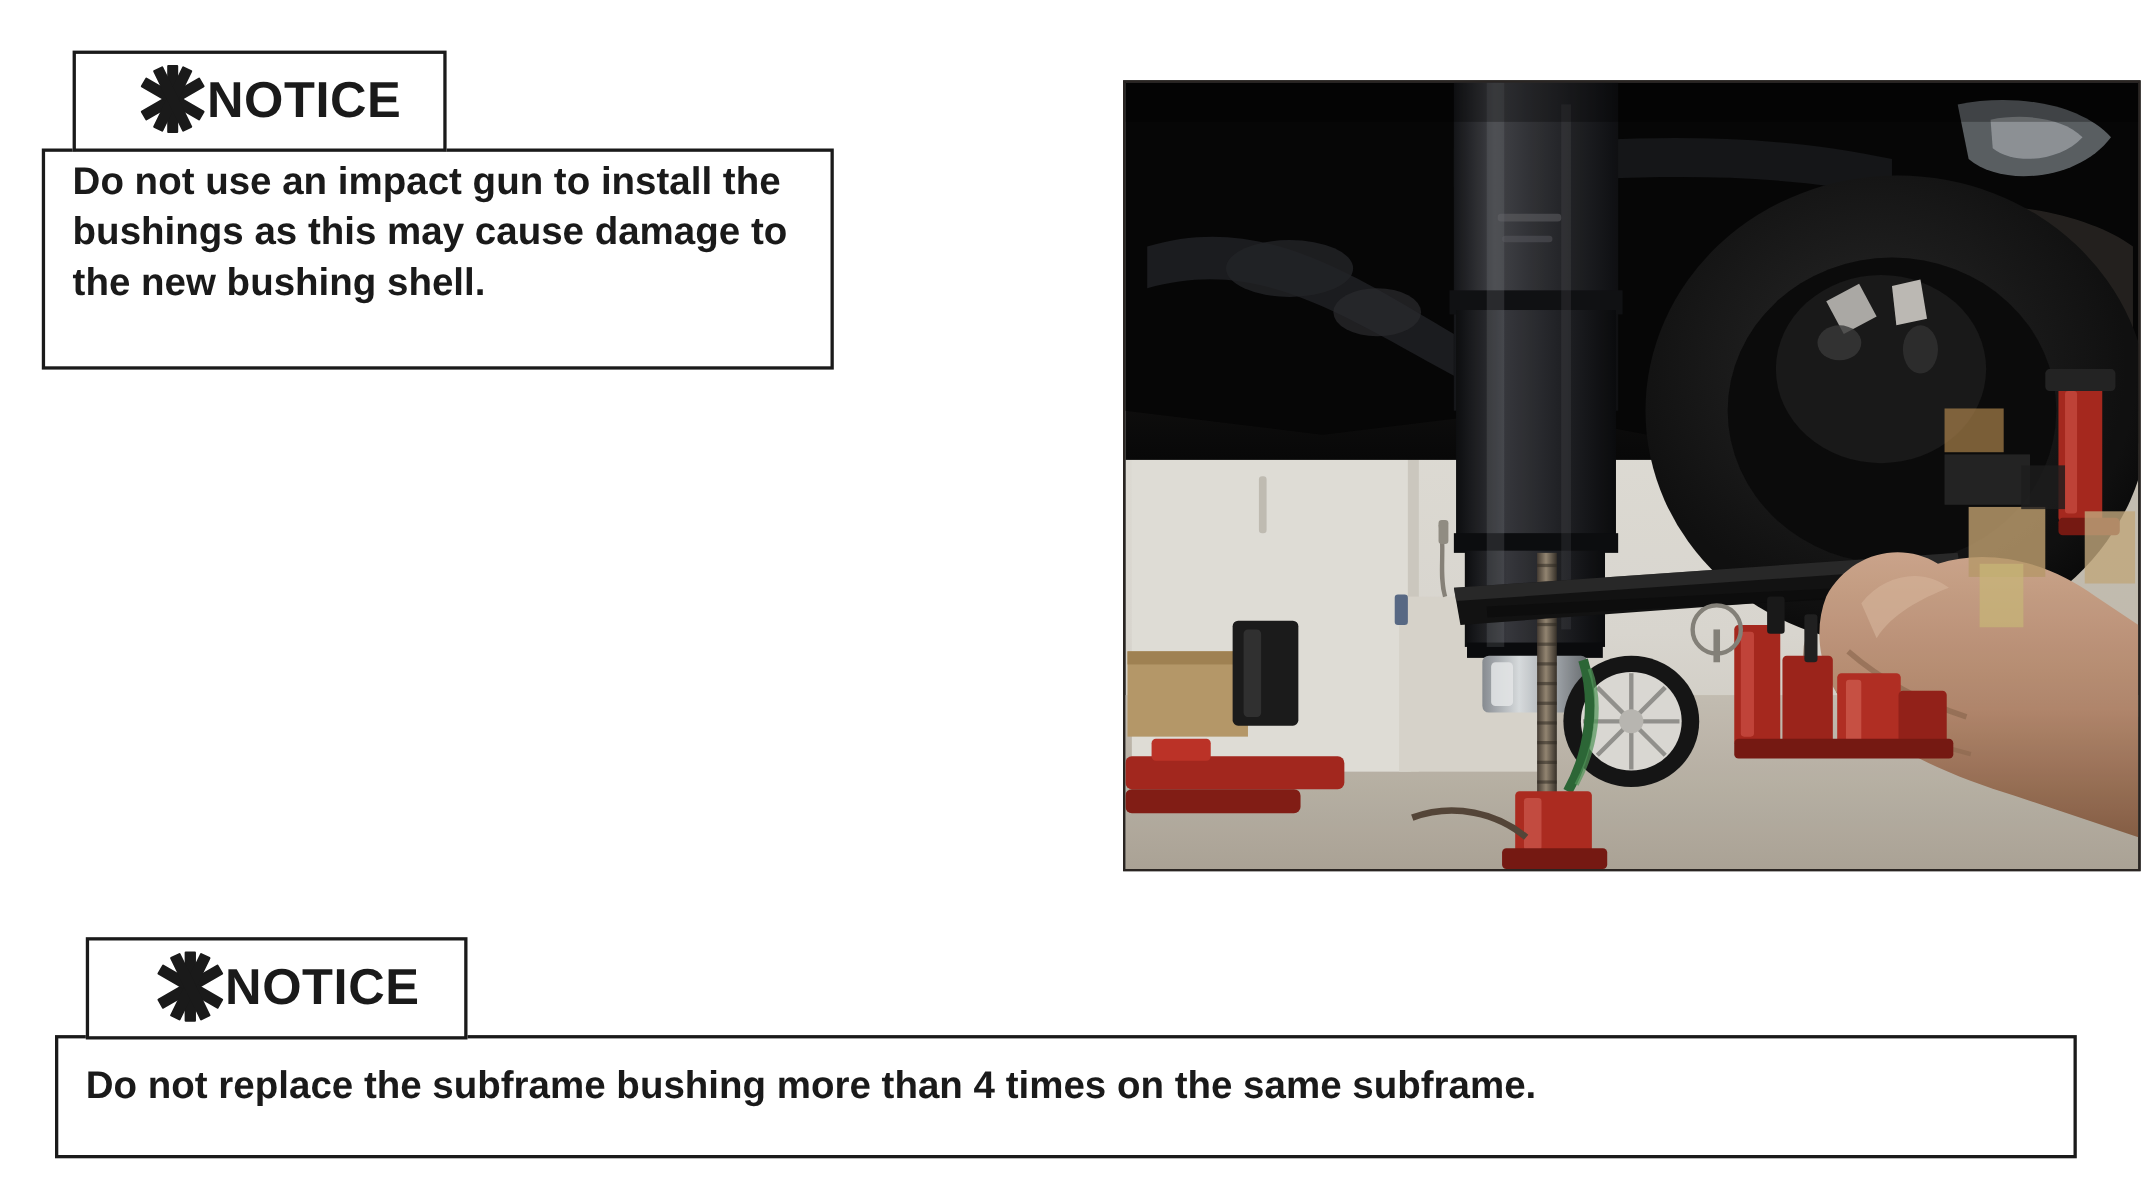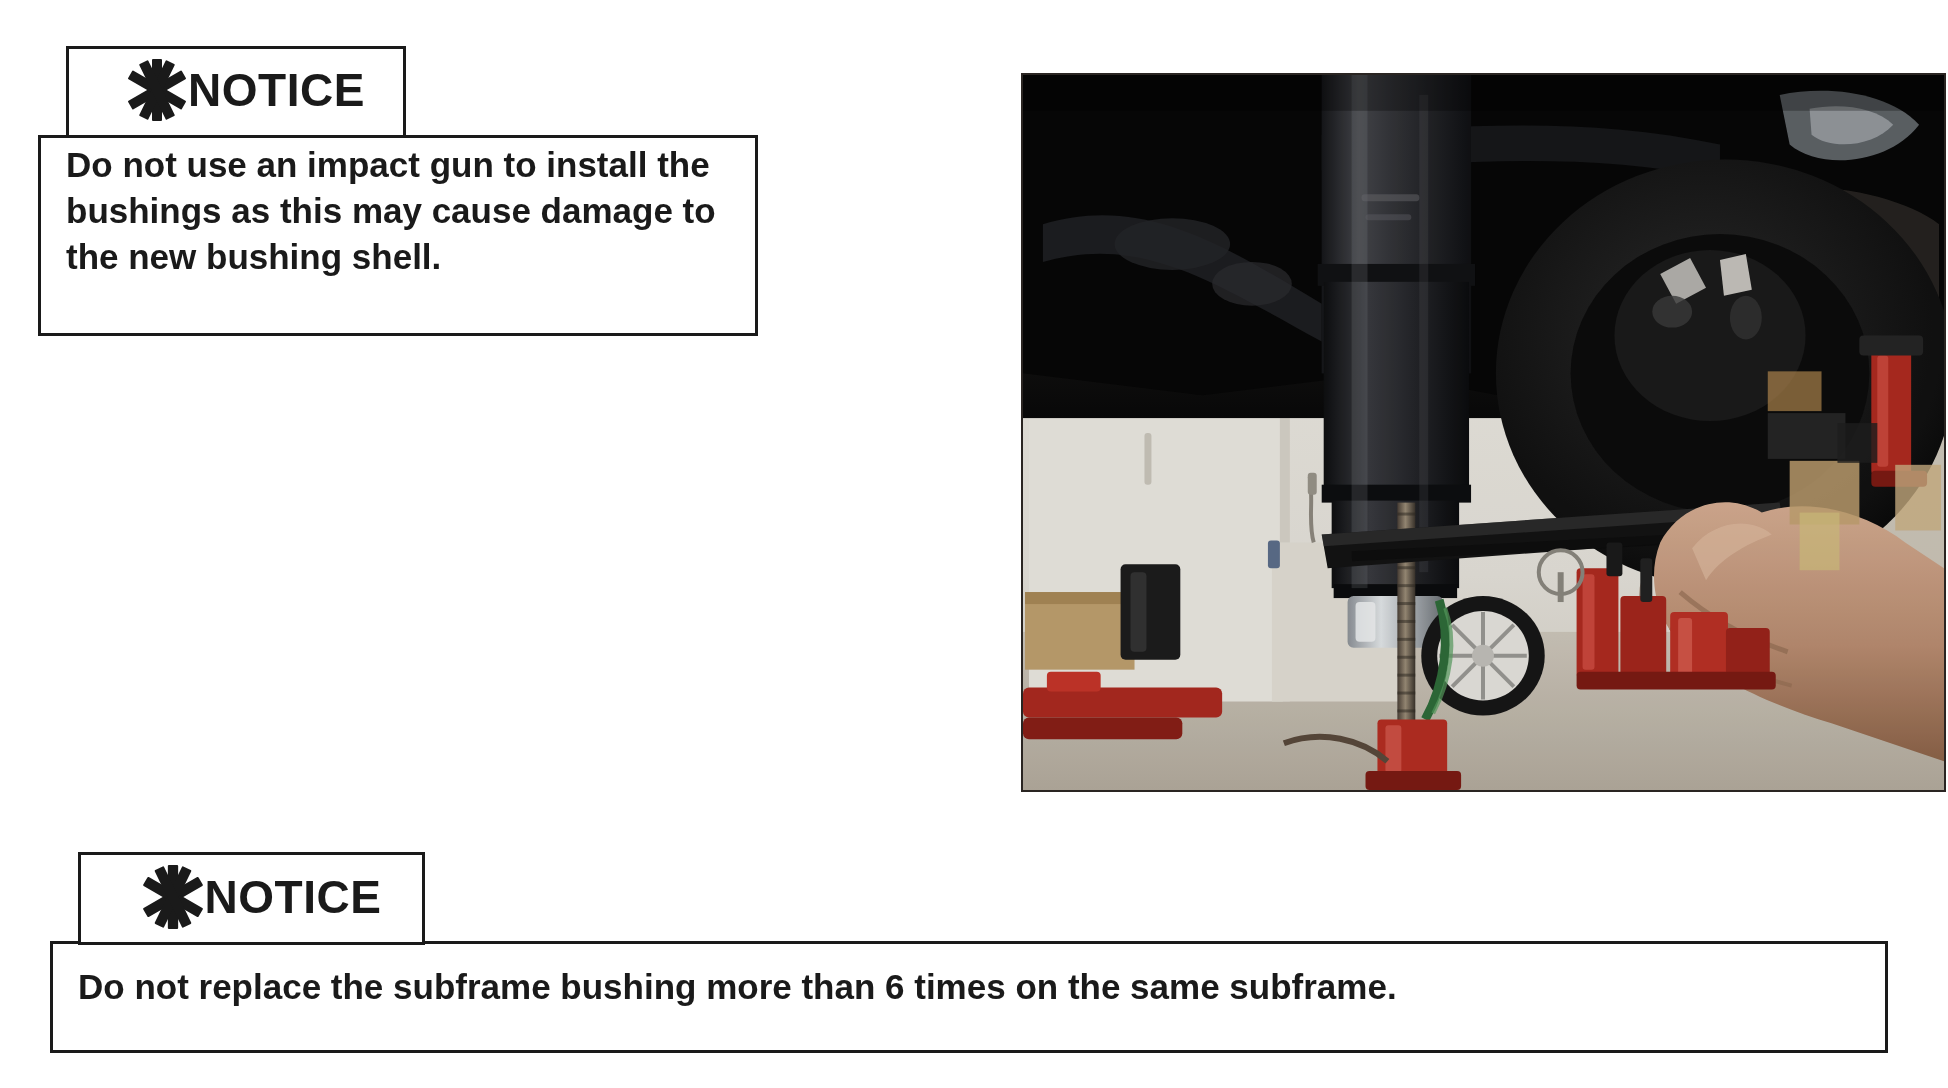--- a/index.html
+++ b/index.html
@@ -391,14 +391,14 @@
           <rect x="26" y="2" width="10" height="62" rx="1" transform="rotate(60 31 33)"></rect>
           <rect x="26" y="2" width="10" height="62" rx="1" transform="rotate(120 31 33)"></rect>
           <rect x="26" y="2" width="10" height="62" rx="1" transform="rotate(26 31 33)"></rect>
           <rect x="26" y="2" width="10" height="62" rx="1" transform="rotate(-26 31 33)"></rect>
         </g>
       </svg>
       <span class="notice-word">NOTICE</span>
     </div>
   </div>
 
-  <div class="notice-text">Do not replace the subframe bushing more than 6 times on the same subframe.</div>
+  <div class="notice-text">Do not replace the subframe bushing more than 4 times on the same subframe.</div>
 </div>
 
 </body></html>

